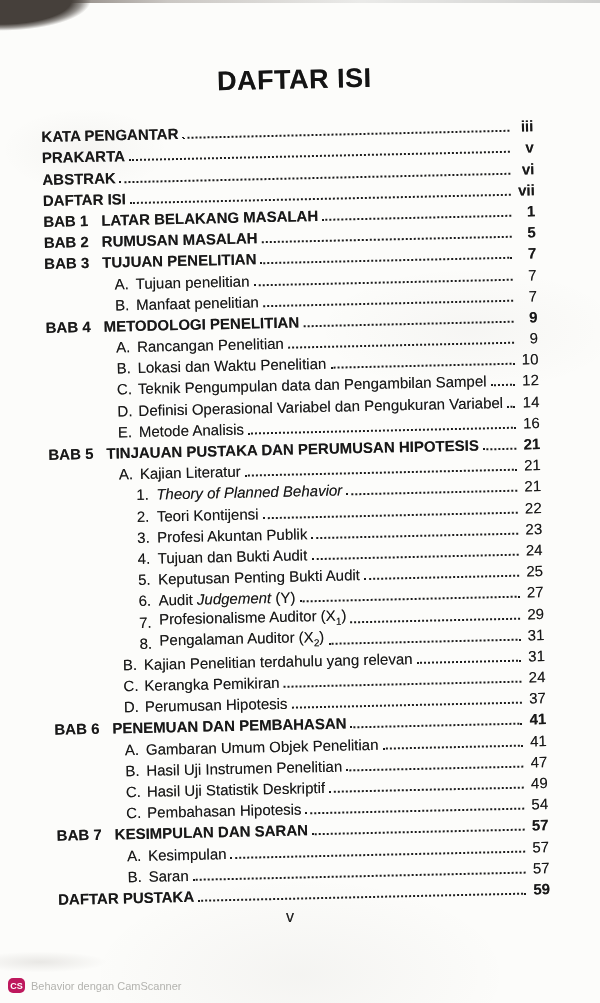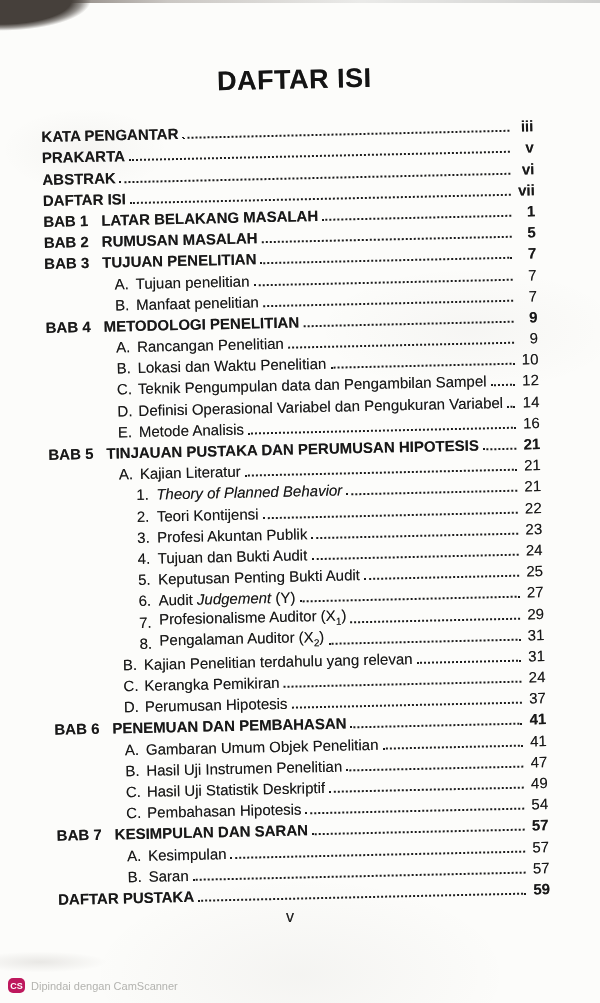--- a/index.html
+++ b/index.html
@@ -296,14 +296,14 @@
         <span class="leader"></span>
         <span class="pg">59</span>
       </div>
     </div>
 </div>
 
 <div class="folio">v</div>
 
 <div class="watermark">
   <span class="wm-badge">CS</span>
-  <span>Dipindai dengan CamScanner</span>
+  <span>Behavior dengan CamScanner</span>
 </div>
 
 </body></html>

